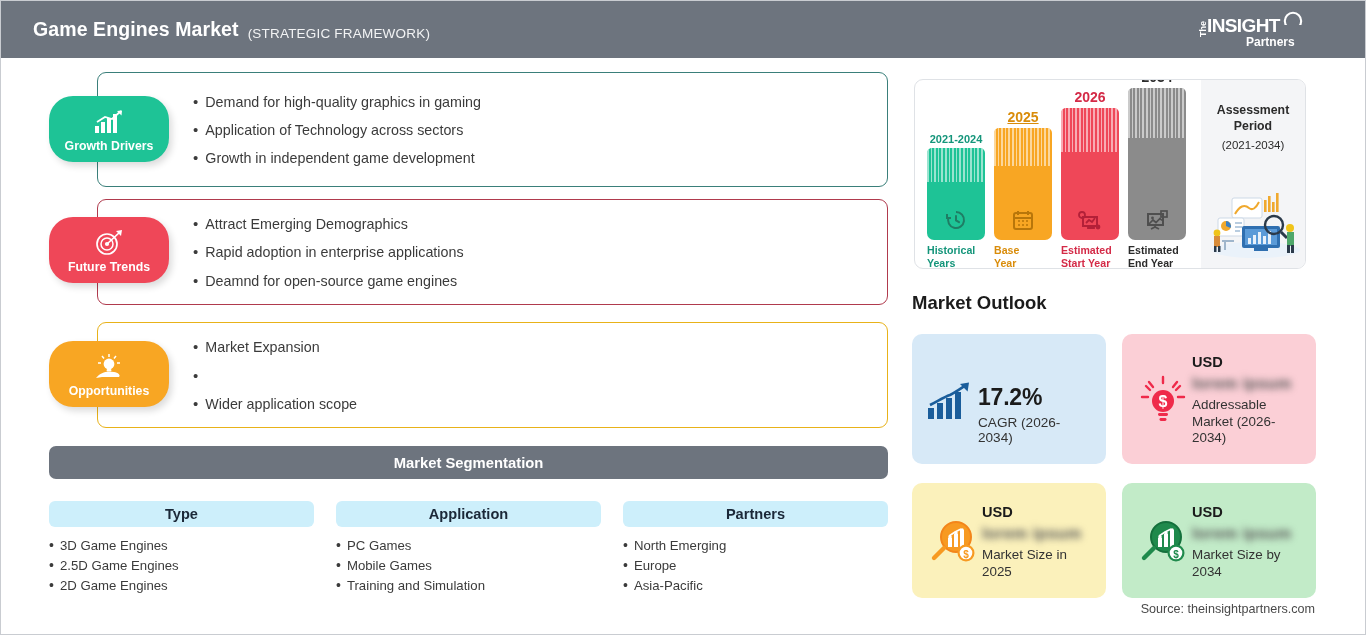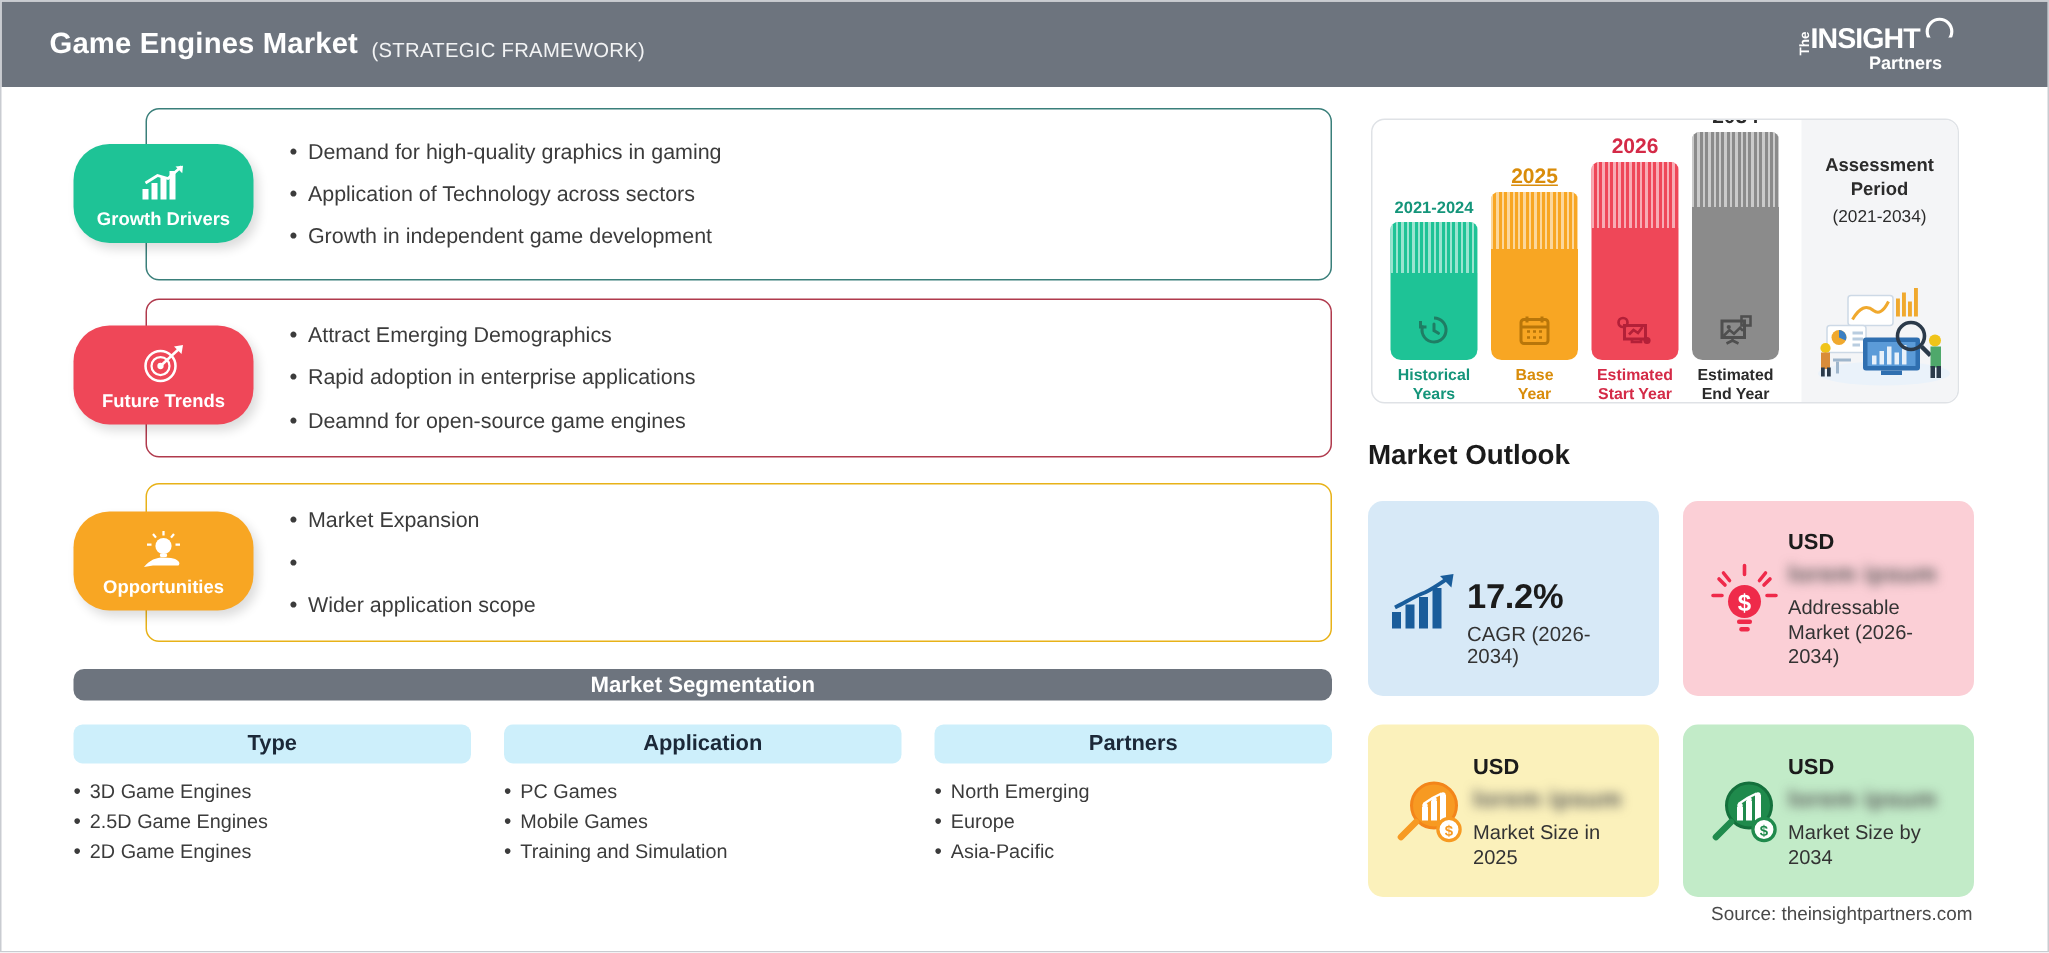--- a/index.html
+++ b/index.html
@@ -79,28 +79,28 @@
   #pill-trends { top: 216px; background: #ef4758; border-radius: 24px; }
   #pill-opps   { top: 340px; background: #f8a623; border-radius: 24px; }
   .pill .pill-icon { height: 30px; display: flex; align-items: flex-end; }
   .pill .pill-label {
     color: #ffffff; font-size: 12.3px; font-weight: bold;
     padding-bottom: 9px; padding-top: 4px; white-space: nowrap;
   }
 
   
   #seg-bar {
-    position: absolute; left: 48px; top: 445px; width: 839px; height: 21px;
+    position: absolute; left: 48px; top: 445px; width: 839px; height: 33px;
     background: #6d747e; border-radius: 7px;
     display: flex; align-items: center; justify-content: center;
   }
   #seg-bar span { color: #ffffff; font-size: 14.8px; font-weight: bold; }
 
   #seg-cols {
-    position: absolute; left: 48px; top: 482px; width: 839px; height: 100px;
+    position: absolute; left: 48px; top: 500px; width: 839px; height: 100px;
     display: flex; gap: 22px; text-align: center;
   }
   .seg-col { flex: 1; }
   .seg-head {
     height: 26px; background: #cdeffb; border-radius: 6px;
     display: flex; align-items: center; justify-content: center;
   }
   .seg-head span { font-size: 14.6px; font-weight: bold; color: #1b2838; }
   .seg-list { margin-top: 9px; }
   .seg-list .row {
@@ -129,21 +129,21 @@
   }
   .abar-hatch {
     position: absolute; left: 0; top: 0; width: 100%;
     opacity: .55;
   }
   .abar-icon {
     position: absolute; left: 0; bottom: 8px; width: 100%;
     display: flex; justify-content: center;
   }
   .abar-cap {
-    text-align: center; font-size: 10.6px; font-weight: bold;
+    text-align: left; font-size: 10.6px; font-weight: bold;
     line-height: 1.22; margin-top: 4px; white-space: nowrap;
   }
   #assess-right {
     position: absolute; right: 0; top: 0; width: 104px; height: 100%;
     background: #f4f5f7;
   }
   #assess-right .t1 {
     margin-top: 22px; text-align: center;
     font-size: 12.3px; font-weight: bold; color: #2b2b2b; line-height: 1.32;
   }

